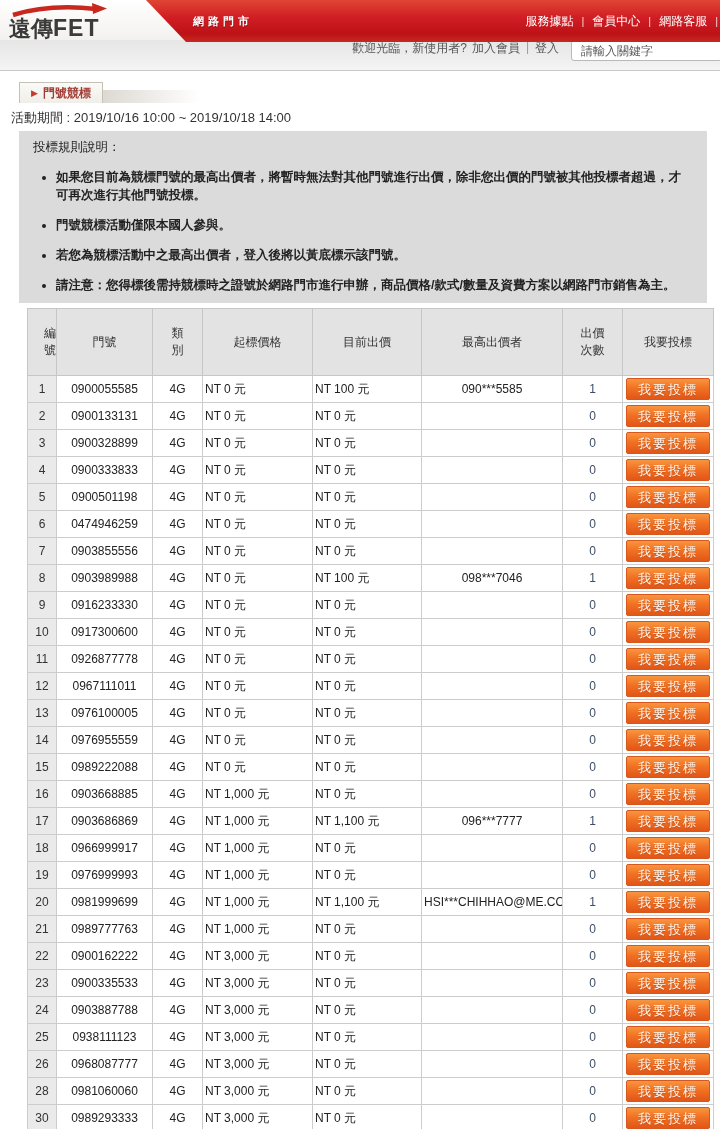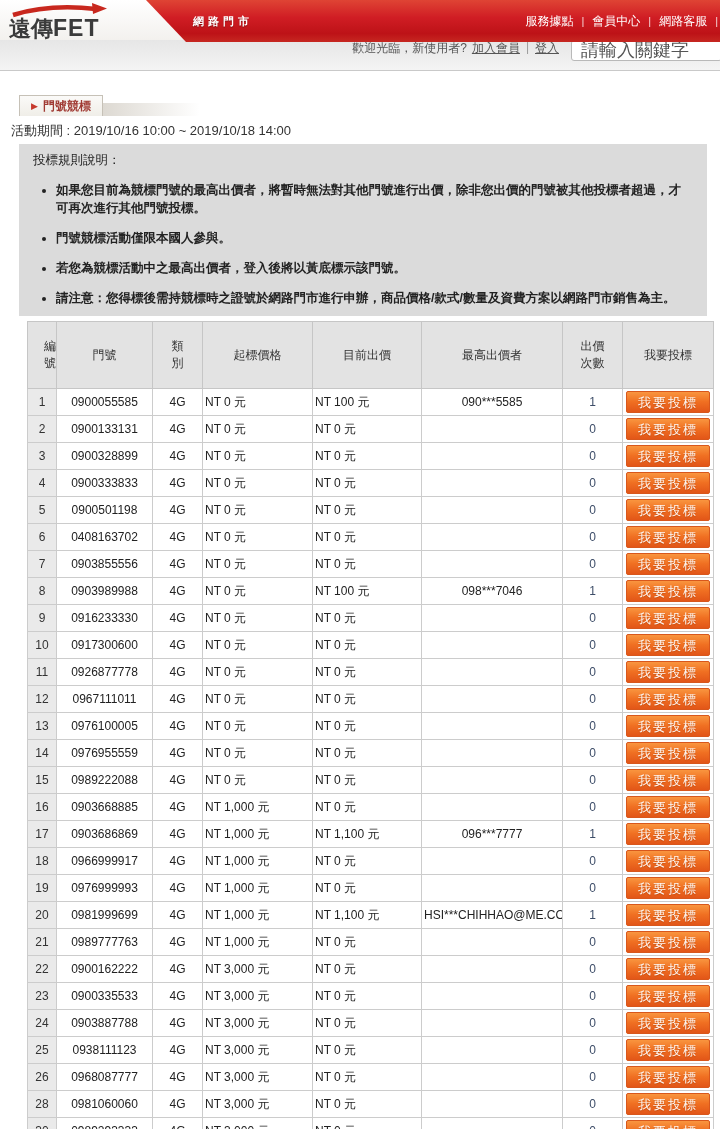--- a/index.html
+++ b/index.html
@@ -26,32 +26,32 @@
   .logo svg { display:block; margin-left:2px; }
   .logo-text { font-size:22px; font-weight:bold; color:#3b3b3b; letter-spacing:0px; line-height:20px; }
   .logo-text .en { font-size:23px; letter-spacing:1px; }
   
   .subheader {
     height:31px; background:linear-gradient(180deg,#e6e6e6 0%,#f4f4f4 100%);
     border-bottom:1px solid #c9c9c9;
     display:flex; align-items:flex-start; justify-content:flex-end;
     font-size:12px; color:#555; padding-right:0;
   }
-  .subheader .slink { cursor:pointer; color:#555;text-decoration:underline; }
+  .subheader .slink { cursor:pointer; color:#555; }
   .subheader .ssep { margin:0 6px; color:#999; }
   .welcome { margin-right:5px; }
   .search-box {
     width:151px; height:21px; background:#fff; border:1px solid #b9b9b9; border-radius:3px;
     margin-left:12px; margin-right:-2px; display:flex; align-items:center; padding-left:7px;
   }
-  .search-box input { border:none; outline:none; width:100%; font-size:18px; color:#a21caf; background:transparent; font-family:inherit; }
+  .search-box input { border:none; outline:none; width:100%; font-size:12px; color:#a21caf; background:transparent; font-family:inherit; }
   .search-box input::placeholder { color:#555; opacity:1; }
   
   .content { padding:0 13px 0 19px; }
-  .tabrow { margin-top:24px; height:21px; display:flex; align-items:flex-end; }
+  .tabrow { margin-top:11px; height:21px; display:flex; align-items:flex-end; }
   .tab {
     height:21px; padding:0 11px; line-height:20px;
     background:linear-gradient(180deg,#fbfaf8 0%,#f0eee8 100%);
     border:1px solid #c6c1b7; border-bottom:none;
     font-size:12px; font-weight:bold; color:#a03a33; cursor:pointer; white-space:nowrap;
   }
   .tab-arrow { color:#c6392c; font-size:9px; margin-right:5px; vertical-align:1px; }
   .tab-tail { height:13px; width:97px; background:linear-gradient(90deg,#ddd9d2 0%,rgba(255,255,255,0) 100%); }
   .period { font-size:13px; color:#333; margin:6px 0 4px -8px; }
   .rules { background:#dbdbdb; padding:8px 14px 9px 14px; font-size:12.5px; color:#222; }
@@ -203,21 +203,21 @@
           <td class="price">NT 0 元</td>
           <td class="price">NT 0 元</td>
           <td class="bidder"></td>
           <td class="count">0</td>
           <td class="bid">
             <button class="bid-btn">我要投標</button>
           </td>
         </tr>
         <tr>
           <td class="no">6</td>
-          <td>0408163702</td>
+          <td>0474946259</td>
           <td>4G</td>
           <td class="price">NT 0 元</td>
           <td class="price">NT 0 元</td>
           <td class="bidder"></td>
           <td class="count">0</td>
           <td class="bid">
             <button class="bid-btn">我要投標</button>
           </td>
         </tr>
         <tr>

